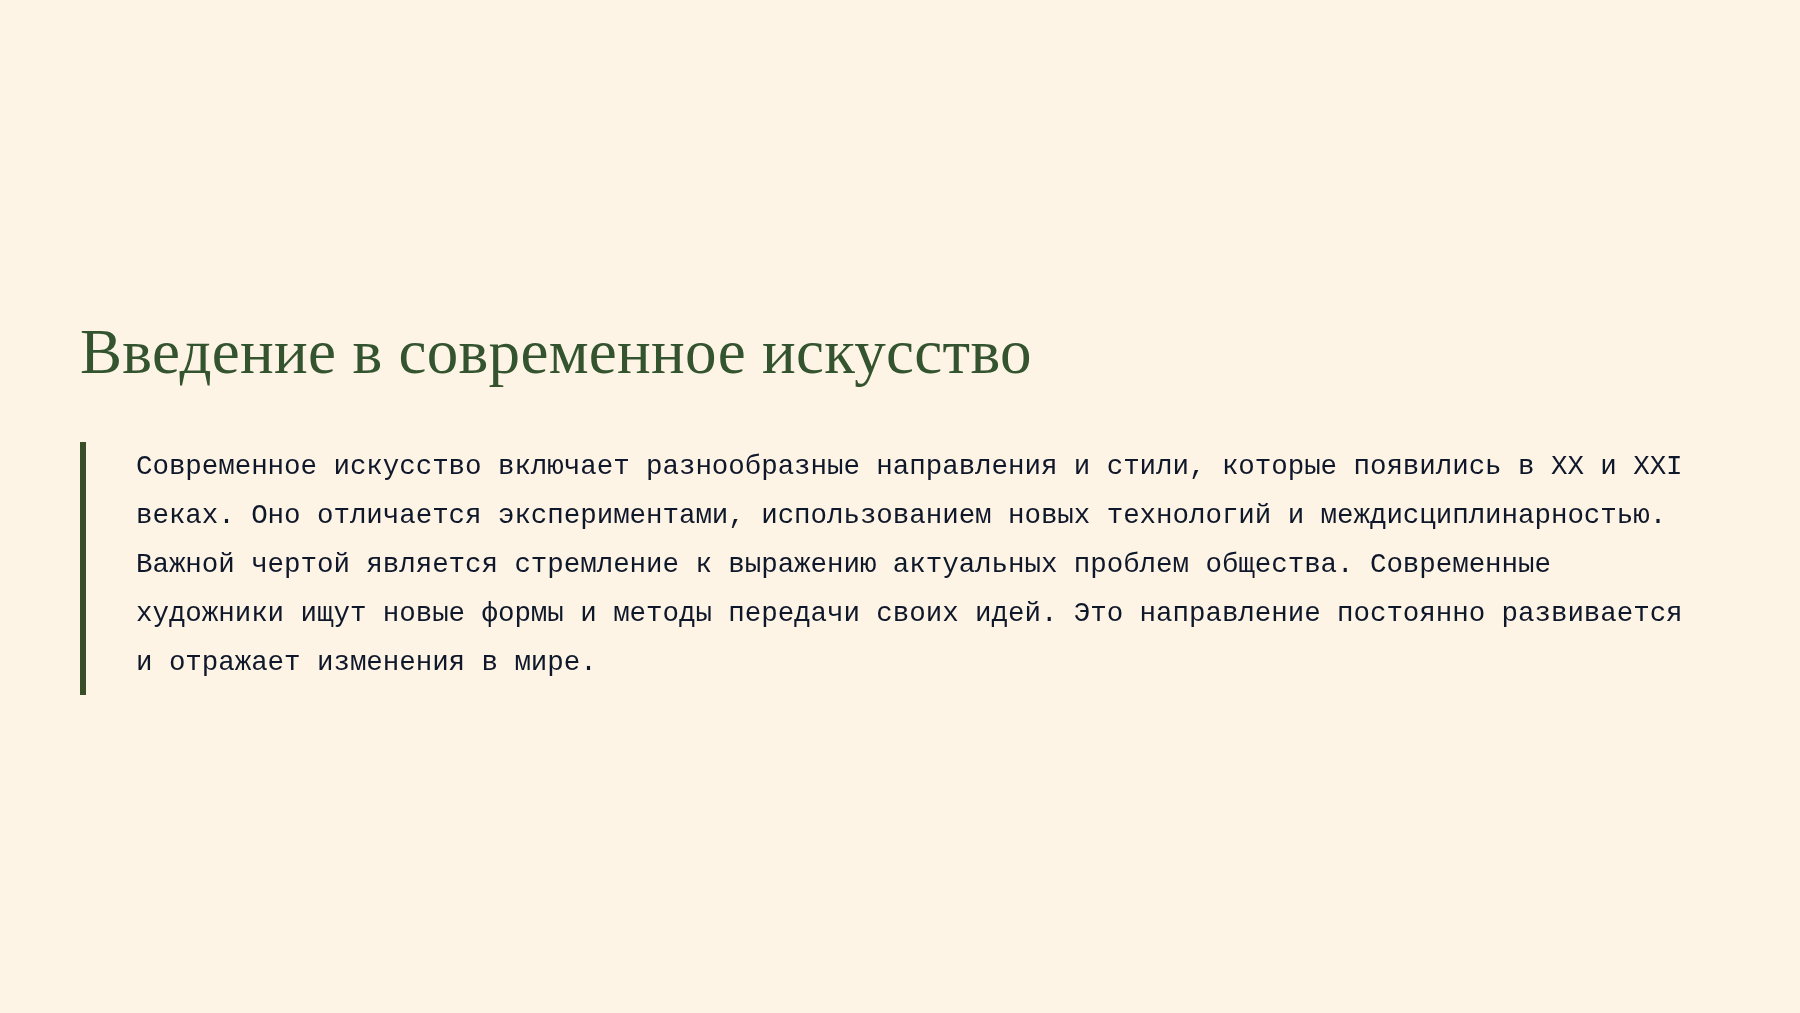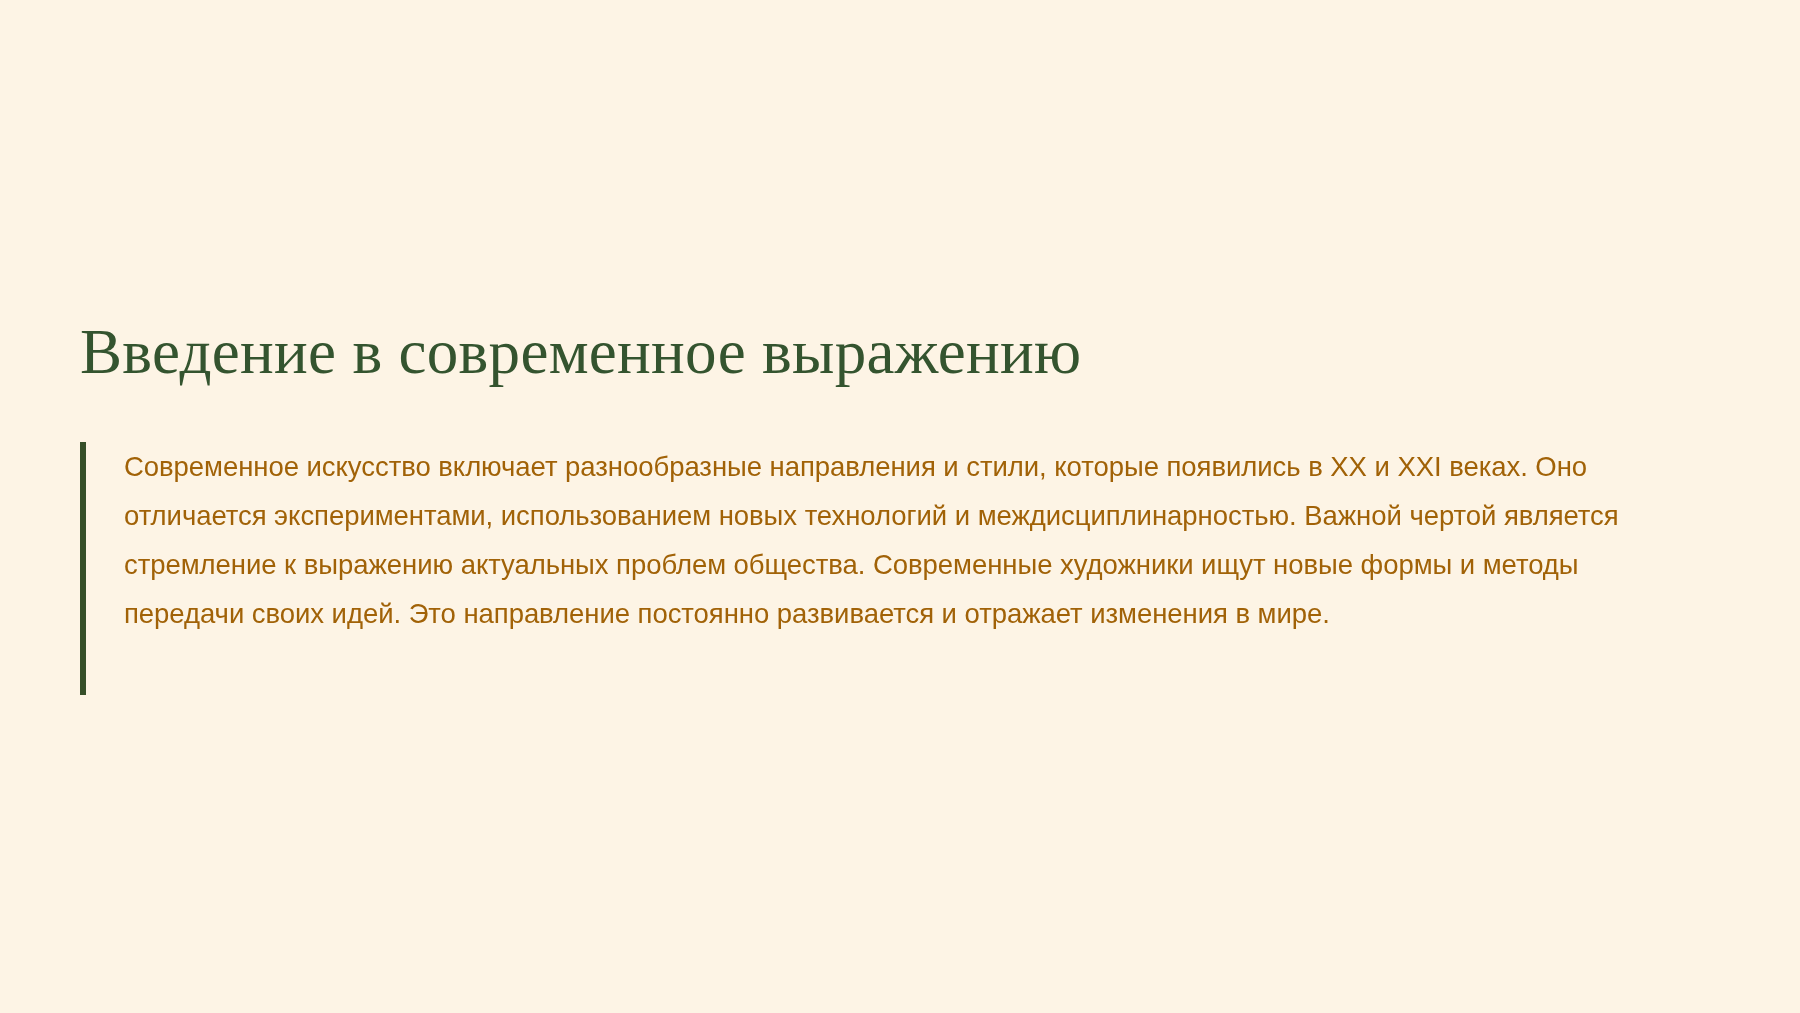--- a/index.html
+++ b/index.html
@@ -51,38 +51,38 @@
   .accent-bar {
     position: absolute;
     left: 0;
     top: 0;
     width: 6px;
     height: 253px;
     background: #364f29;
   }
 
   .body-paragraph {
-    margin: 0;
-    font-family: Liberation Sans, sans-serif;
+    margin: 12px;
+    font-family: Liberation Mono, monospace;
     font-size: 27.5px;
     line-height: 49px;
-    color: #a16207;
+    color: #0f172a;
     letter-spacing: -0.05px;
     max-width: 1580px;
     text-align: left;
   }
 </style>
 </head>
 <body>
 
 <div class="slide">
 
   <div class="content-block">
 
-    <h1 class="page-title">Введение в современное выражению</h1>
+    <h1 class="page-title">Введение в современное искусство</h1>
 
     <div class="quote-wrap">
       <div class="accent-bar"></div>
       <p class="body-paragraph">Современное искусство включает разнообразные направления и стили, которые появились в XX и XXI веках. Оно отличается экспериментами, использованием новых технологий и междисциплинарностью. Важной чертой является стремление к выражению актуальных проблем общества. Современные художники ищут новые формы и методы передачи своих идей. Это направление постоянно развивается и отражает изменения в мире.</p>
     </div>
 
   </div>
 
 </div>
 

